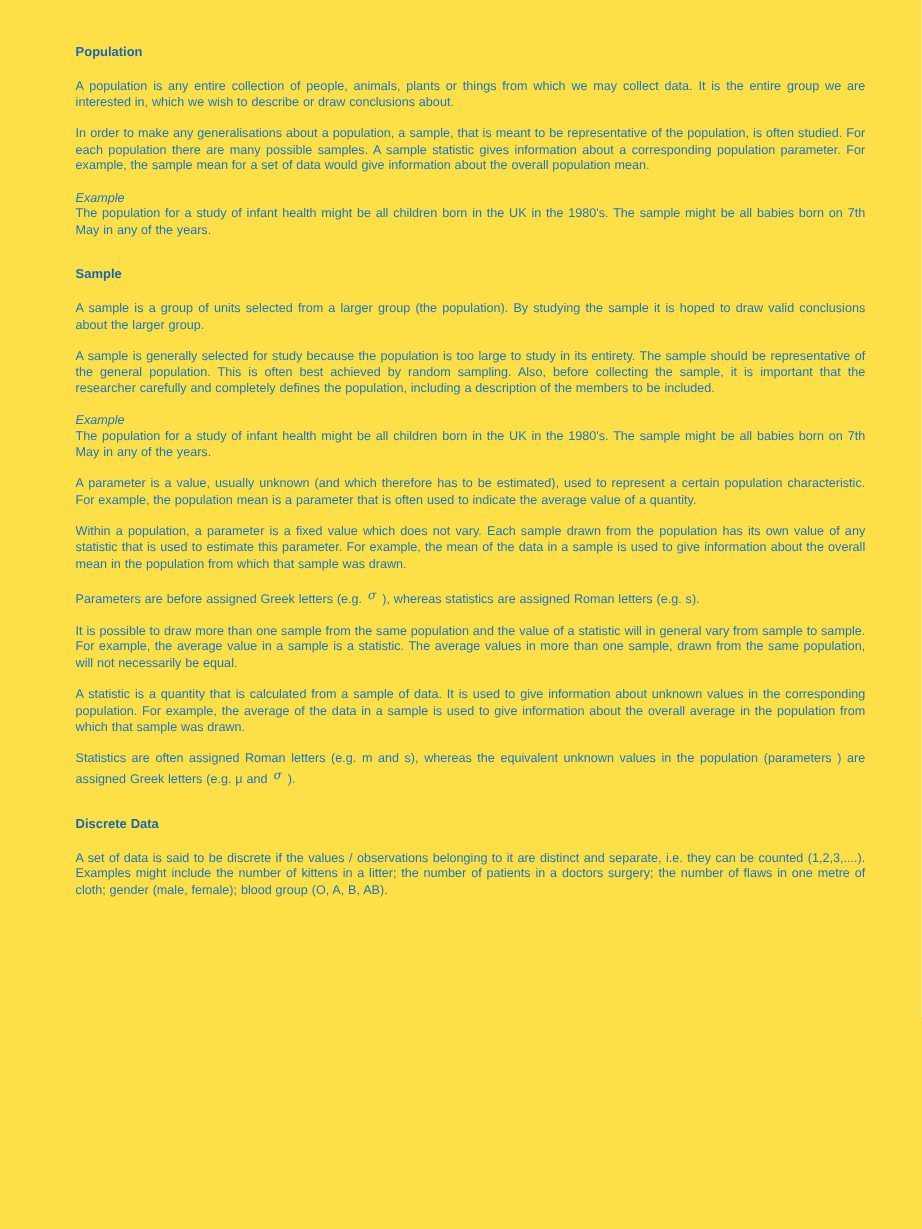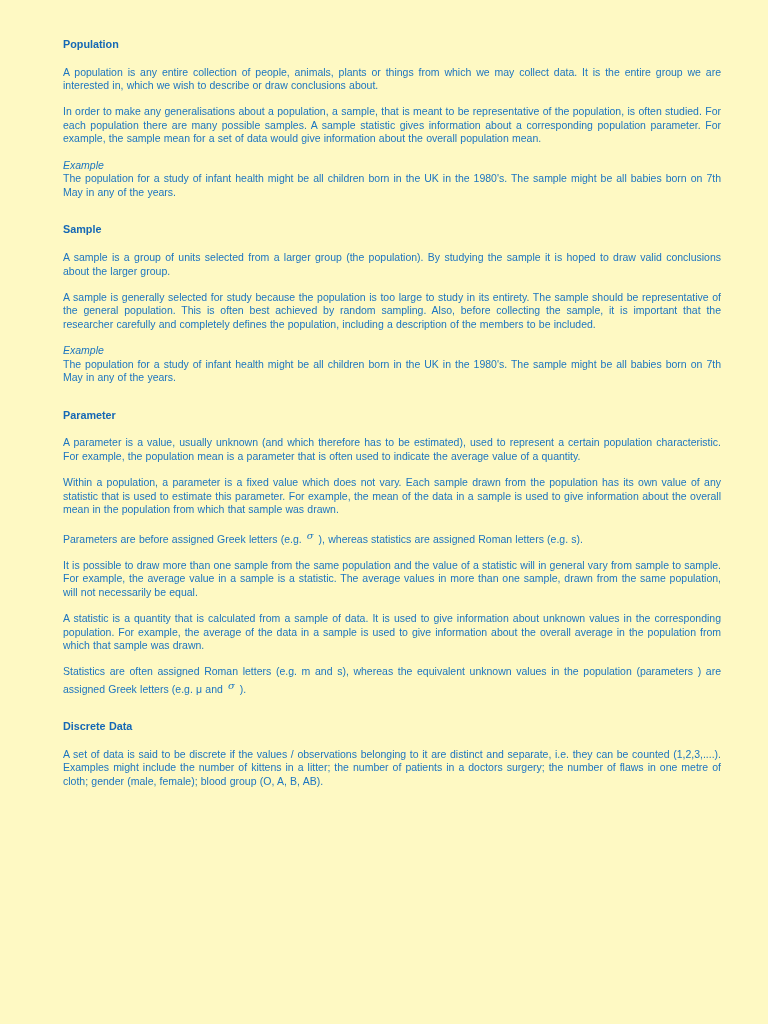--- a/index.html
+++ b/index.html
@@ -6,21 +6,21 @@
   html, body { width: 768px; height: 1024px; }
   body {
     background: #ffffff;
     font-family: "Liberation Sans", sans-serif;
     position: relative;
     overflow: hidden;
   }
   .page {
     position: absolute;
     inset: 0;
-    background: #fef9c3;
+    background: #fde047;
   }
   .content {
     position: absolute;
     left: 63px;
     top: 38px;
     width: 658px;
     color: #1c75c0;
     font-size: 10.5px;
     line-height: 13.6px;
     word-spacing: 0.3px;
@@ -82,21 +82,20 @@
       <h2 class="heading">Sample</h2>
       <p class="para">A sample is a group of units selected from a larger group (the population). By studying the sample it is hoped to draw valid conclusions about the larger group.</p>
       <p class="para">A sample is generally selected for study because the population is too large to study in its entirety. The sample should be representative of the general population. This is often best achieved by random sampling. Also, before collecting the sample, it is important that the researcher carefully and completely defines the population, including a description of the members to be included.</p>
       <div class="example-block">
         <span class="example-label">Example</span>
         <p class="example-text">The population for a study of infant health might be all children born in the UK in the 1980's. The sample might be all babies born on 7th May in any of the years.</p>
       </div>
     </section>
 
     <section class="doc-section">
-      <h2 class="heading">Parameter</h2>
       <p class="para">A parameter is a value, usually unknown (and which therefore has to be estimated), used to represent a certain population characteristic. For example, the population mean is a parameter that is often used to indicate the average value of a quantity.</p>
       <p class="para">Within a population, a parameter is a fixed value which does not vary. Each sample drawn from the population has its own value of any statistic that is used to estimate this parameter. For example, the mean of the data in a sample is used to give information about the overall mean in the population from which that sample was drawn.</p>
       <p class="note-line"><span>Parameters are before assigned Greek letters (e.g.</span><span class="sigma">σ</span><span>), whereas statistics are assigned Roman letters (e.g. s).</span></p>
     </section>
 
     <section class="doc-section">
       <p class="para">It is possible to draw more than one sample from the same population and the value of a statistic will in general vary from sample to sample. For example, the average value in a sample is a statistic. The average values in more than one sample, drawn from the same population, will not necessarily be equal.</p>
       <p class="para">A statistic is a quantity that is calculated from a sample of data. It is used to give information about unknown values in the corresponding population. For example, the average of the data in a sample is used to give information about the overall average in the population from which that sample was drawn.</p>
       <p class="note-line"><span>Statistics are often assigned Roman letters (e.g. m and s), whereas the equivalent unknown values in the population (parameters ) are assigned Greek letters (e.g. μ and</span><span class="sigma">σ</span><span>).</span></p>
     </section>

